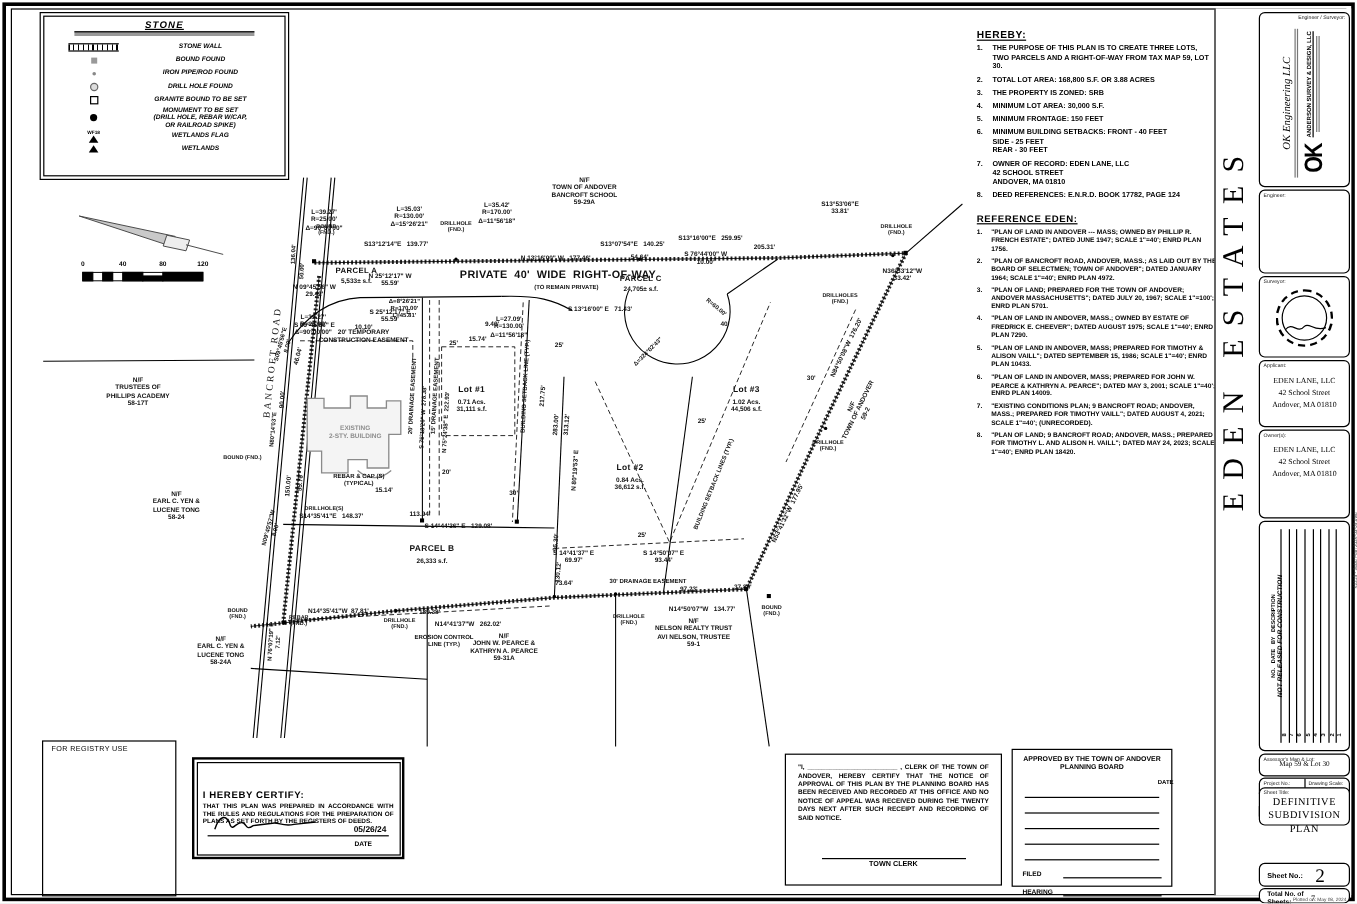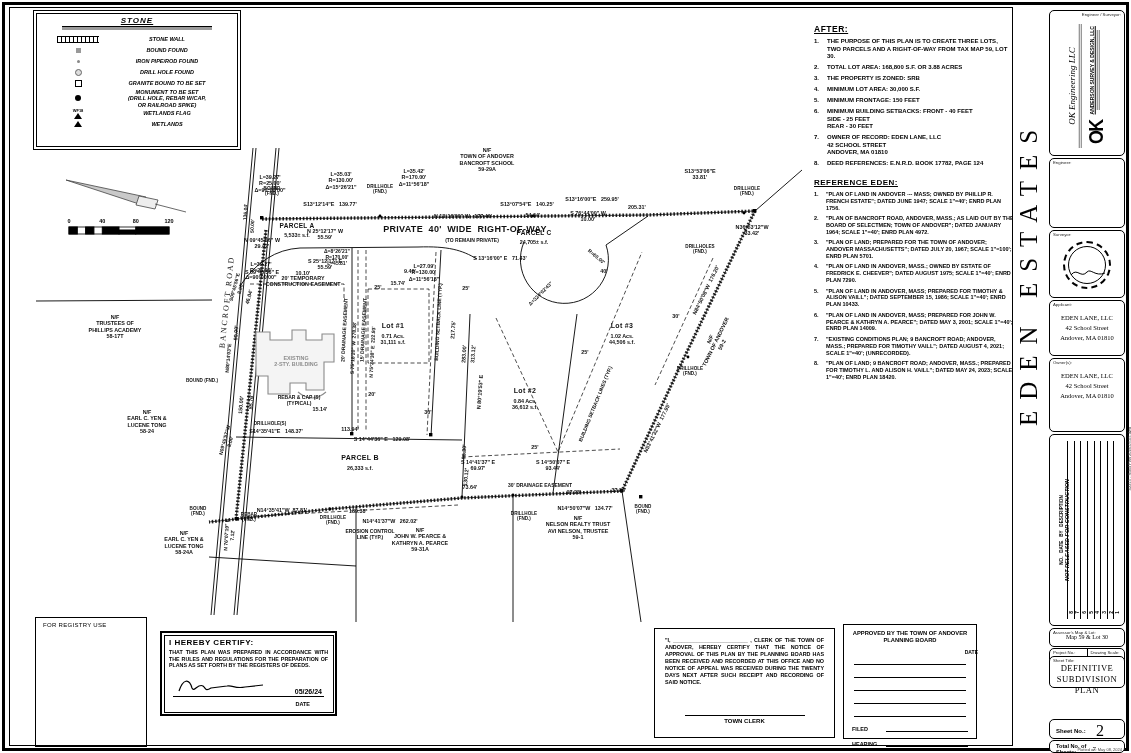--- a/index.html
+++ b/index.html
@@ -36,21 +36,21 @@
   .li-text{font-size:6px;font-weight:bold;line-height:1.25;white-space:pre-line;}
   #refplans .li-num{width:12px;font-size:5.5px;}
   #refplans .li-text{font-size:5.5px;}
 
   
   #registry{position:absolute;left:35px;top:617px;width:110px;height:128px;border:1.6px solid #000;}
   .registry-label{font-size:6px;padding:4px 0 0 7px;letter-spacing:.3px;}
   #certify{position:absolute;left:160px;top:631px;width:173px;height:81px;border:2px solid #000;}
   #certify:before{content:"";position:absolute;inset:1.5px;border:.8px solid #000;pointer-events:none;}
   .certify-inner{position:absolute;inset:5px 7px;}
-  .certify-title{font-size:8px;font-weight:bold;letter-spacing:.5px;}
+  .certify-title{font-size:8px;font-weight:bold;letter-spacing:.5px;margin-top:20px;}
   .certify-body{font-size:5.3px;font-weight:bold;line-height:1.25;text-align:justify;margin-top:2px;}
   .sig-row{position:absolute;left:4px;right:4px;bottom:12px;border-bottom:1.2px solid #000;height:20px;}
   .certify-date{position:absolute;right:2px;bottom:1px;font-size:7px;font-weight:bold;}
   .certify-datelabel{position:absolute;right:18px;bottom:2px;font-size:5.5px;font-weight:bold;}
   #clerk{position:absolute;left:654px;top:628px;width:181px;height:110px;border:1.6px solid #000;padding:8px 10px;box-sizing:border-box;}
   .clerk-body{font-size:5.4px;font-weight:bold;line-height:1.3;text-align:justify;}
   .clerk-sign{position:absolute;bottom:10px;left:0;right:0;text-align:center;}
   .clerk-line{display:inline-block;width:120px;border-top:1px solid #000;font-size:6px;font-weight:bold;padding-top:2px;}
   #approval{position:absolute;left:843px;top:624px;width:134px;height:115px;border:1.6px solid #000;padding:5px 8px;box-sizing:border-box;}
   .approval-title{font-size:5.8px;font-weight:bold;text-align:center;line-height:1.25;white-space:pre-line;}
@@ -438,21 +438,21 @@
         <div class="leg-row">
           <div class="leg-sym">
             <span class="tri"></span>
           </div>
           <div class="leg-label">WETLANDS</div>
         </div>
       </div>
   </div>
 
   <div id="notes">
-    <div class="block-title">AFTER:</div>
+    <div class="block-title">HEREBY:</div>
     <div>
         <div class="note-row">
           <span class="li-num">1.</span>
           <span class="li-text">THE PURPOSE OF THIS PLAN IS TO CREATE THREE LOTS, TWO PARCELS AND A RIGHT-OF-WAY FROM TAX MAP 59, LOT 30.</span>
         </div>
         <div class="note-row">
           <span class="li-num">2.</span>
           <span class="li-text">TOTAL LOT AREA: 168,800 S.F. OR 3.88 ACRES</span>
         </div>
         <div class="note-row">

